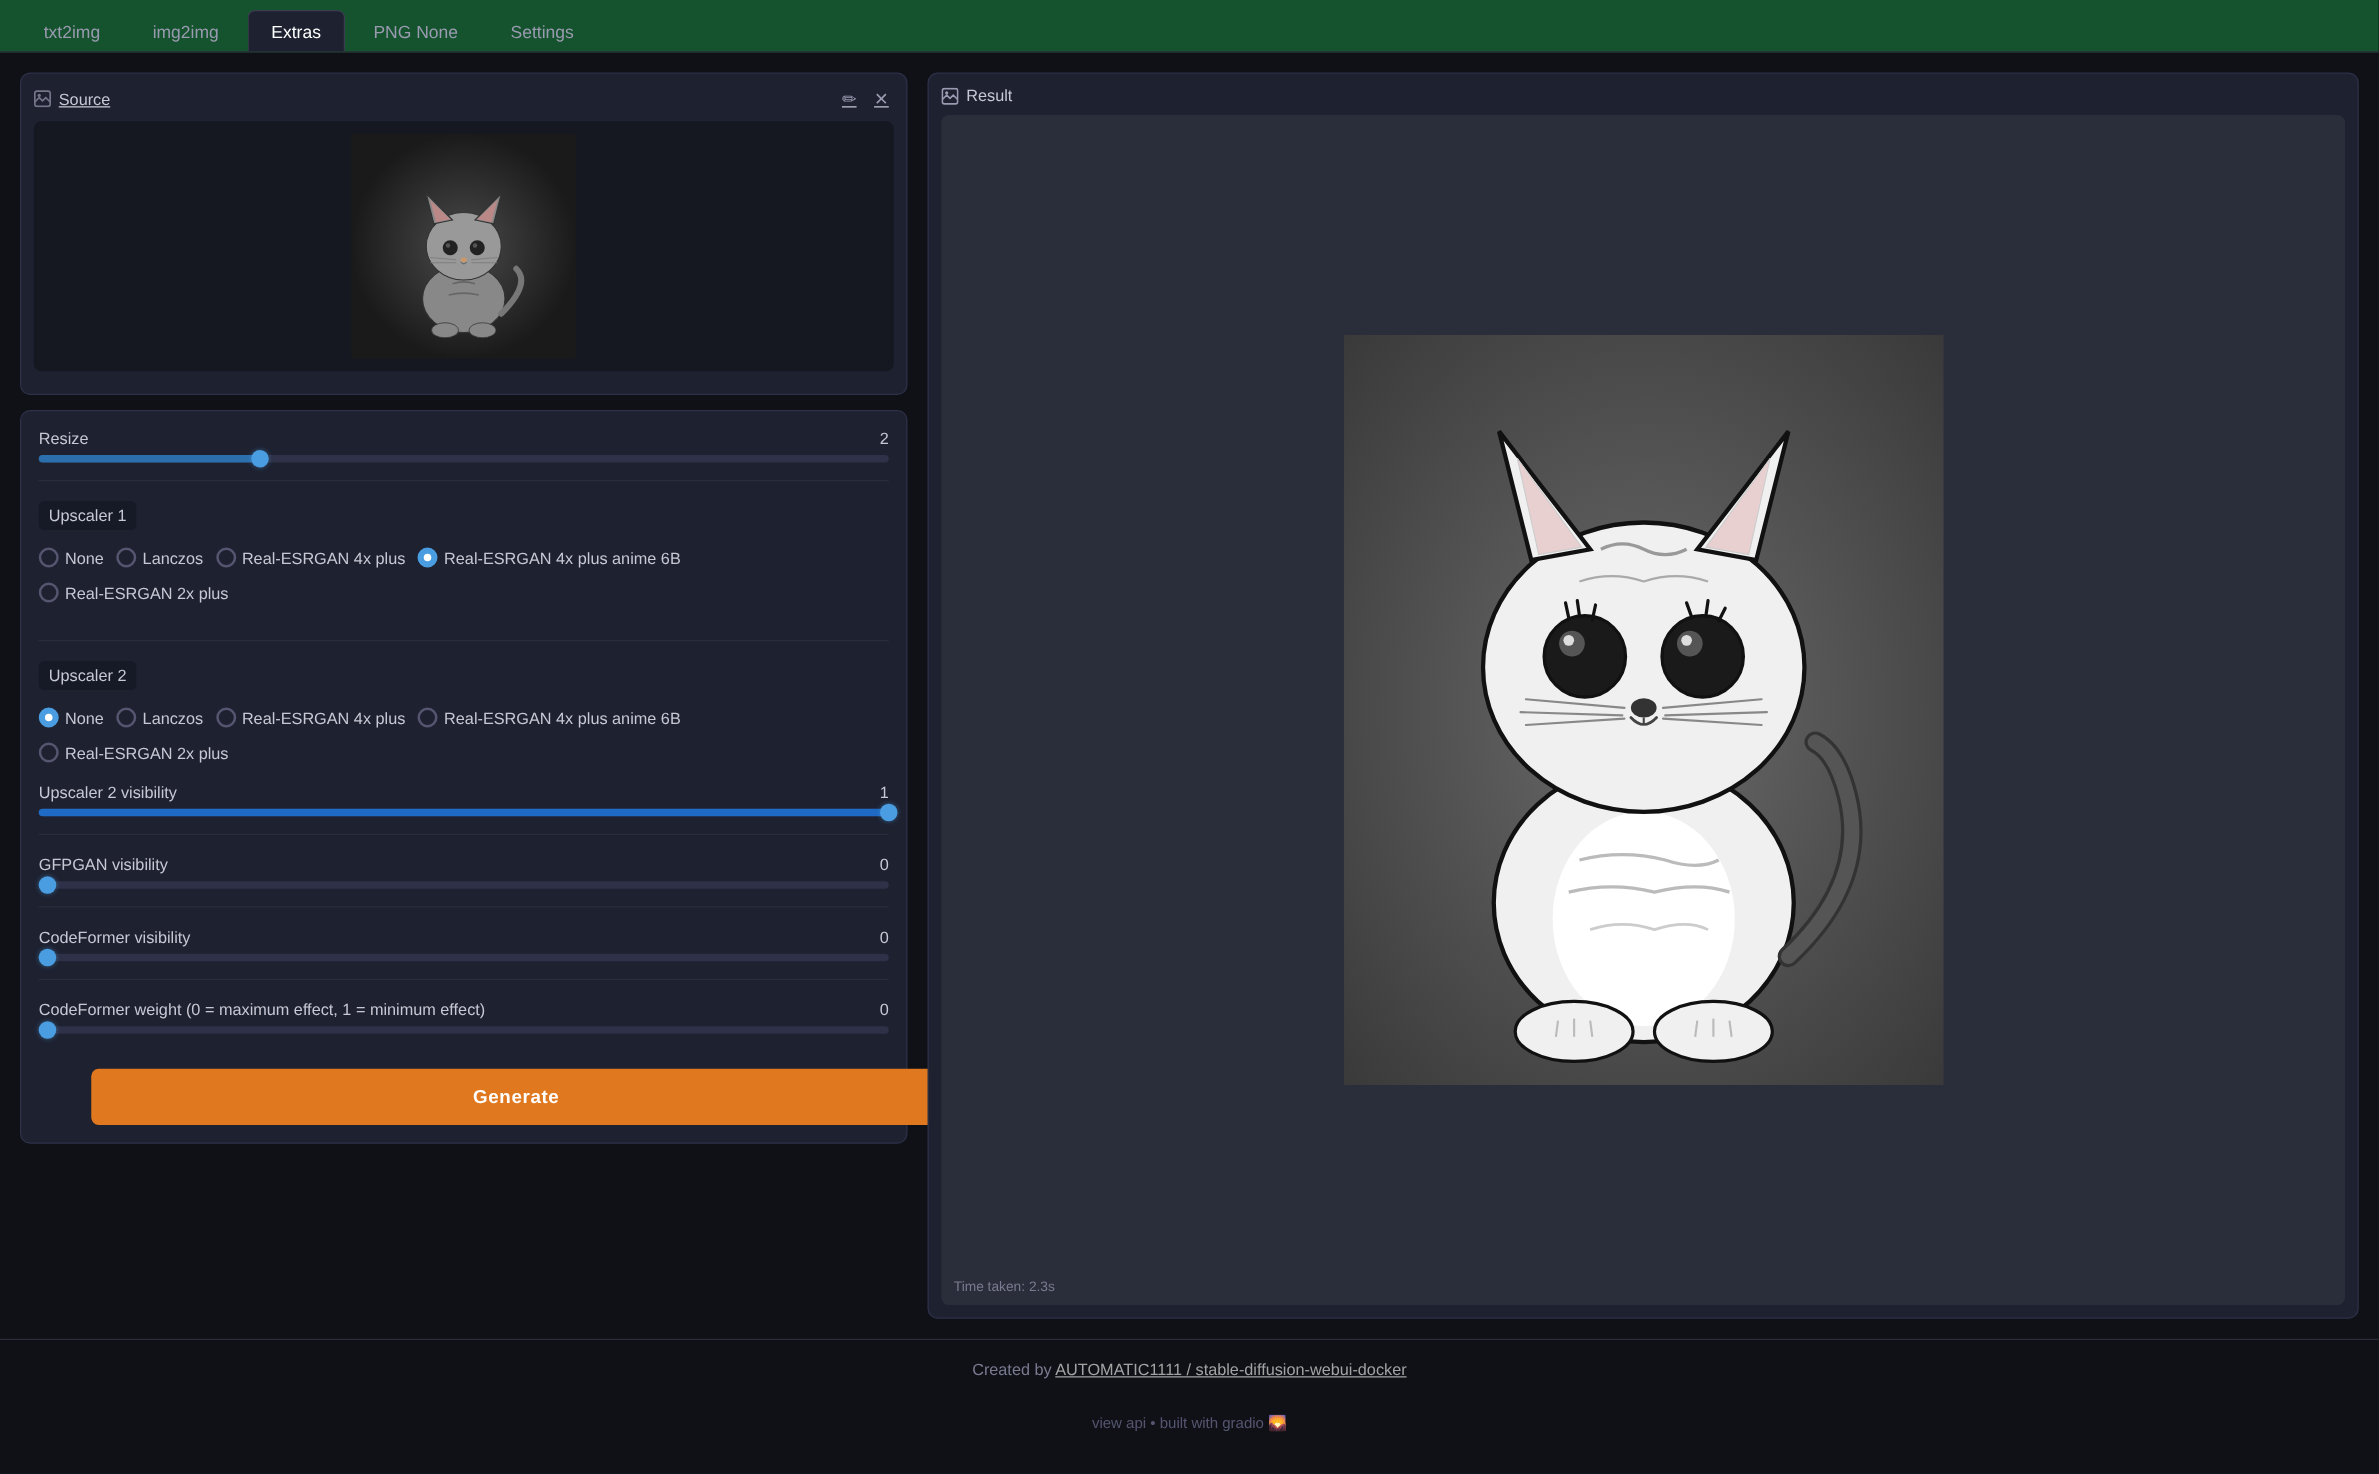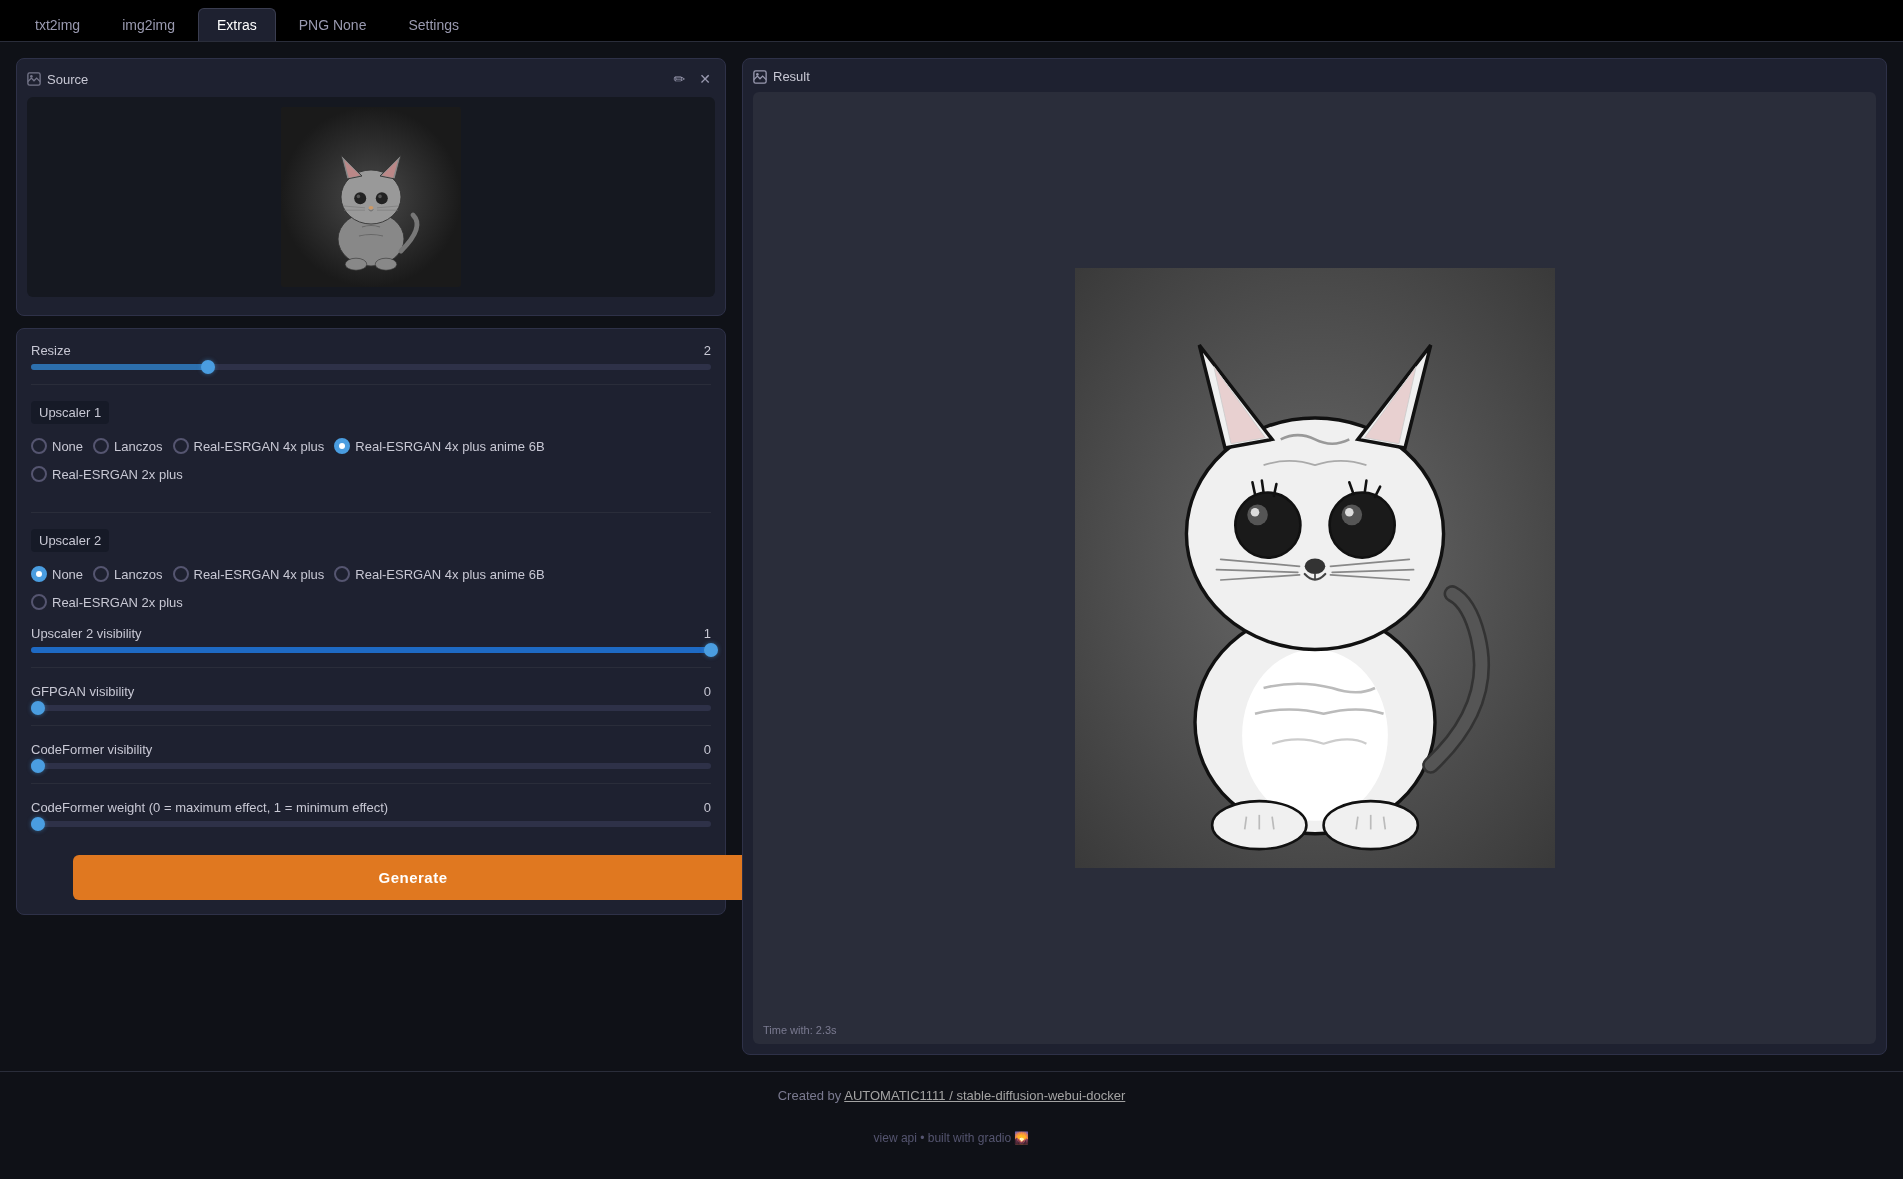--- a/index.html
+++ b/index.html
@@ -12,21 +12,21 @@
       width: 1903px;
       overflow-x: hidden;
     }
 
     
     .top-nav {
       display: flex;
       align-items: flex-end;
       padding: 8px 16px 0 16px;
       border-bottom: 1px solid #2a2d3a;
-      background: #000000;
+      background: #14532d;
     }
     .nav-tab {
       padding: 8px 18px;
       cursor: pointer;
       color: #9a9ab0;
       border-radius: 6px 6px 0 0;
       font-size: 14px;
       border: 1px solid transparent;
       border-bottom: none;
       margin-right: 4px;
@@ -60,20 +60,21 @@
       border: 1px solid #2e3148;
       border-radius: 8px;
       padding: 10px;
       margin-bottom: 12px;
     }
     .card-header {
       display: flex;
       align-items: center;
       justify-content: space-between;
       margin-bottom: 8px;
+      text-decoration: underline;
     }
     .card-title {
       display: flex;
       align-items: center;
       gap: 6px;
       font-size: 13px;
       color: #c8c8d4;
     }
     .card-title-icon {
       width: 14px;
@@ -580,21 +581,21 @@
         <line x1="215" y1="638" x2="215" y2="655" stroke="#bbb" stroke-width="2"></line>
         <line x1="230" y1="640" x2="232" y2="655" stroke="#bbb" stroke-width="2"></line>
         <line x1="330" y1="640" x2="328" y2="655" stroke="#bbb" stroke-width="2"></line>
         <line x1="345" y1="638" x2="345" y2="655" stroke="#bbb" stroke-width="2"></line>
         <line x1="360" y1="640" x2="362" y2="655" stroke="#bbb" stroke-width="2"></line>
 
         <path d="M415,580 Q490,510 470,430 Q460,390 440,380" stroke="#333" stroke-width="20" fill="none" stroke-linecap="round"></path>
         <path d="M415,580 Q490,510 470,430 Q460,390 440,380" stroke="#555" stroke-width="14" fill="none" stroke-linecap="round"></path>
       </svg>
 
-      <span class="time-taken">Time with: 2.3s</span>
+      <span class="time-taken">Time taken: 2.3s</span>
     </div>
   </div>
 
 </div>
 
 <div class="footer">
   <span>Created by </span><a href="#">AUTOMATIC1111 / stable-diffusion-webui-docker</a>
 </div>
 <div class="footer-bottom">
   <span>view api • built with gradio 🌄</span>

